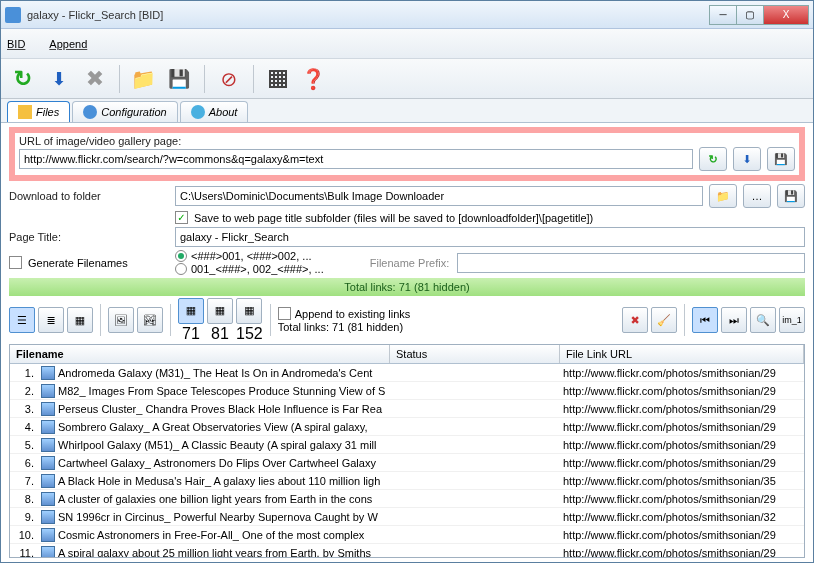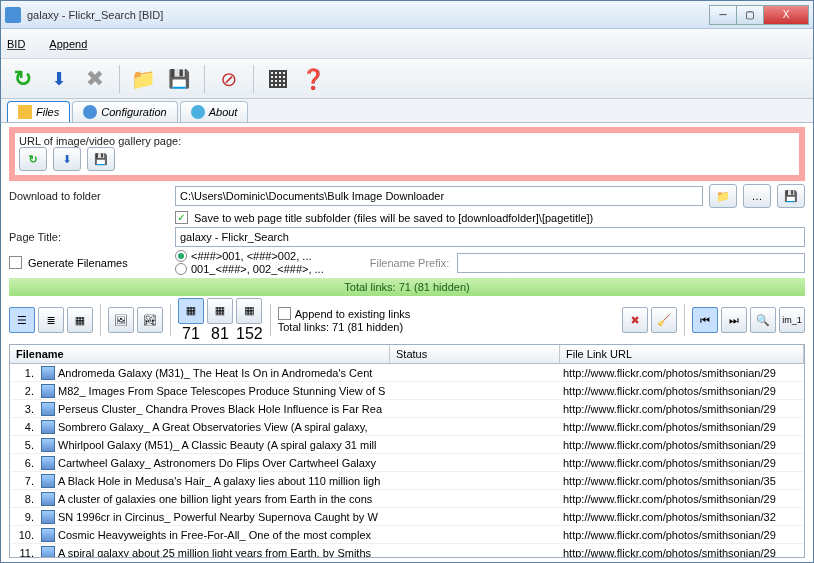--- a/index.html
+++ b/index.html
@@ -139,20 +139,21 @@
         <div class="ti ti-about"></div>
         <span>About</span>
       </div>
   </div>
 
   <div class="content">
 
     <div class="urlrow">
       <div class="label">URL of image/video gallery page:</div>
       <div class="inline">
+        <input class="txtbox" value="http://www.flickr.com/search/?w=commons&amp;q=galaxy&amp;m=text" style="">
         <div class="smbtn">
             <span style="color:#2a2;font-weight:bold">↻</span>
           </div>
         <div class="smbtn">
             <span style="color:#2060c0">⬇</span>
           </div>
         <div class="smbtn">
             <span>💾</span>
           </div>
       </div>
@@ -316,21 +317,21 @@
           <div class="grow">
             <div class="rownum">9.</div>
   <div class="rowico"></div>
   <div class="rowfn">SN 1996cr in Circinus_ Powerful Nearby Supernova Caught by W</div>
   <div class="rowst"></div>
   <div class="rowurl">http://www.flickr.com/photos/smithsonian/32</div>
           </div>
           <div class="grow">
             <div class="rownum">10.</div>
   <div class="rowico"></div>
-  <div class="rowfn">Cosmic Heavyweights in Free-For-All_ One of the most complex</div>
+  <div class="rowfn">Cosmic Astronomers in Free-For-All_ One of the most complex</div>
   <div class="rowst"></div>
   <div class="rowurl">http://www.flickr.com/photos/smithsonian/29</div>
           </div>
           <div class="grow">
             <div class="rownum">11.</div>
   <div class="rowico"></div>
   <div class="rowfn">A spiral galaxy about 25 million light years from Earth. by Smiths</div>
   <div class="rowst"></div>
   <div class="rowurl">http://www.flickr.com/photos/smithsonian/29</div>
           </div>

